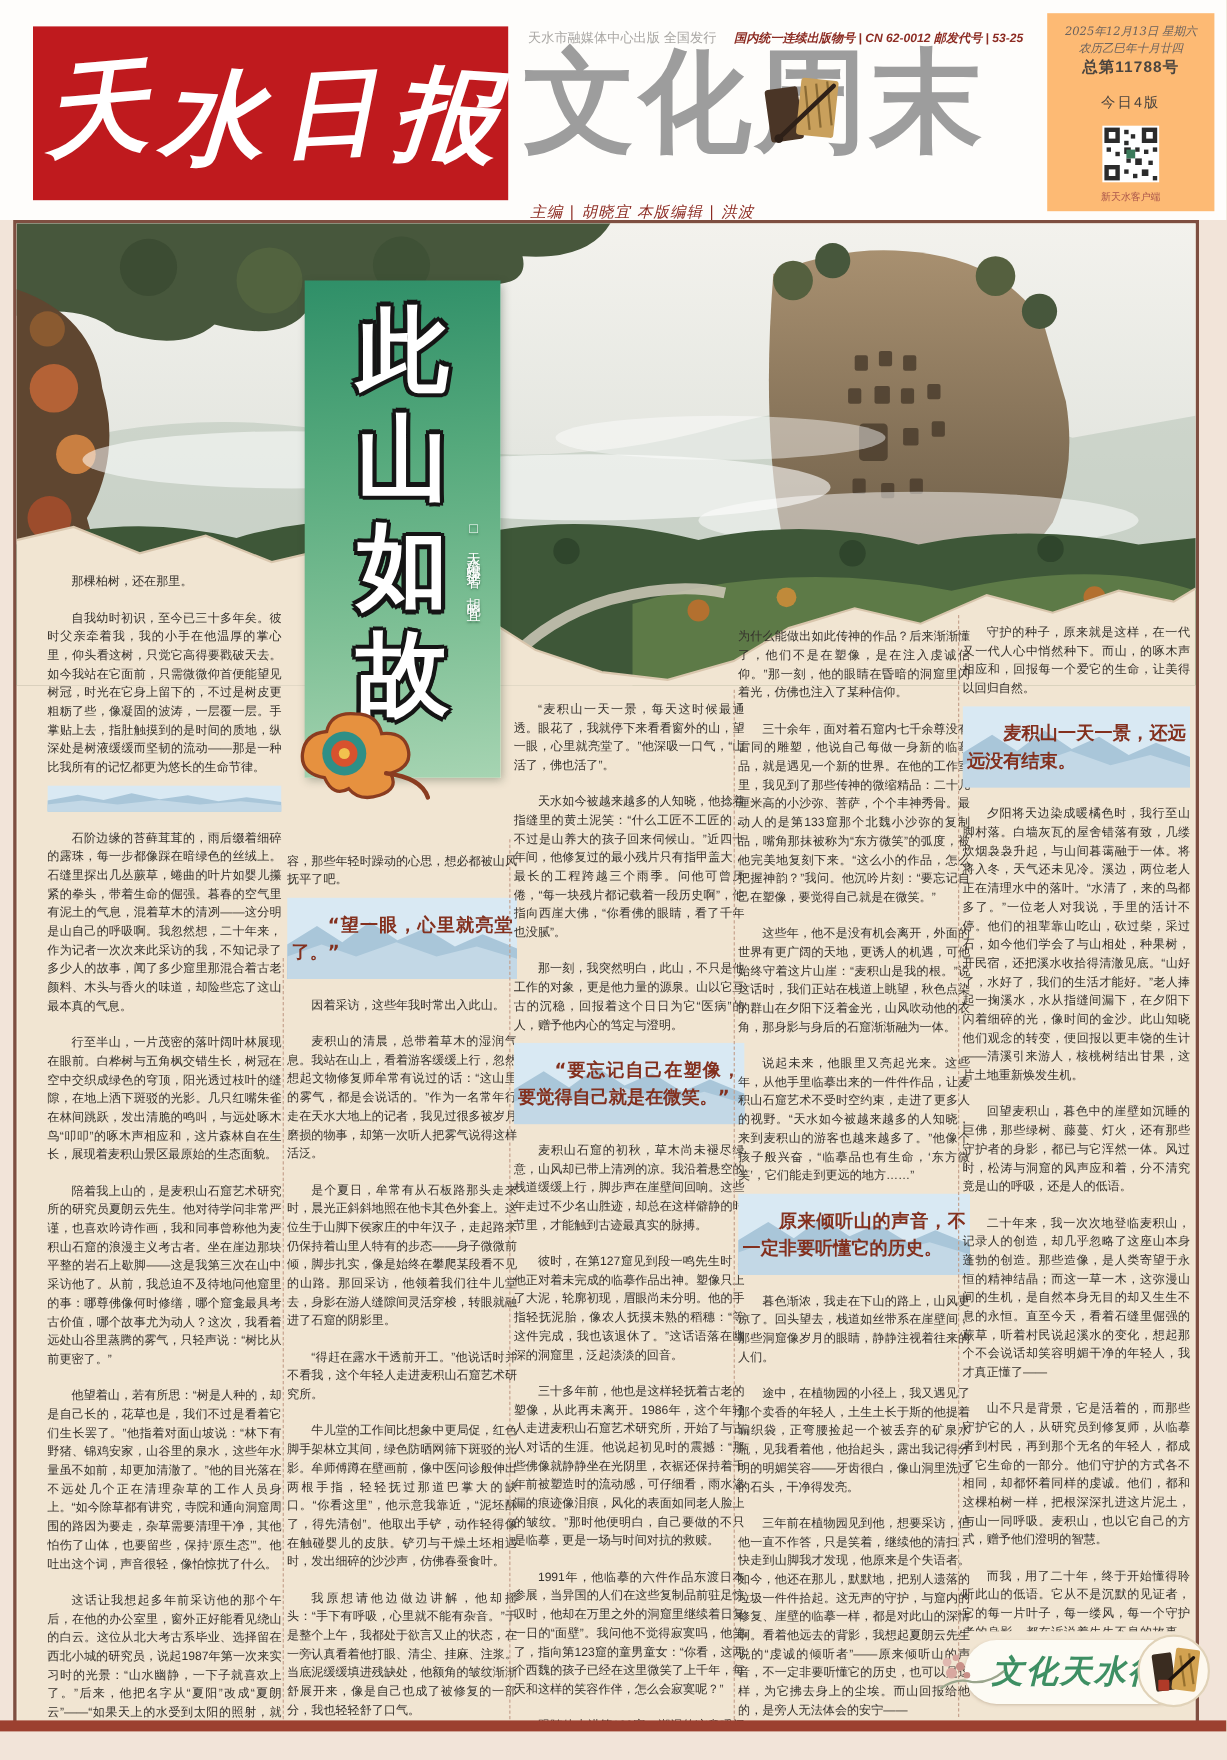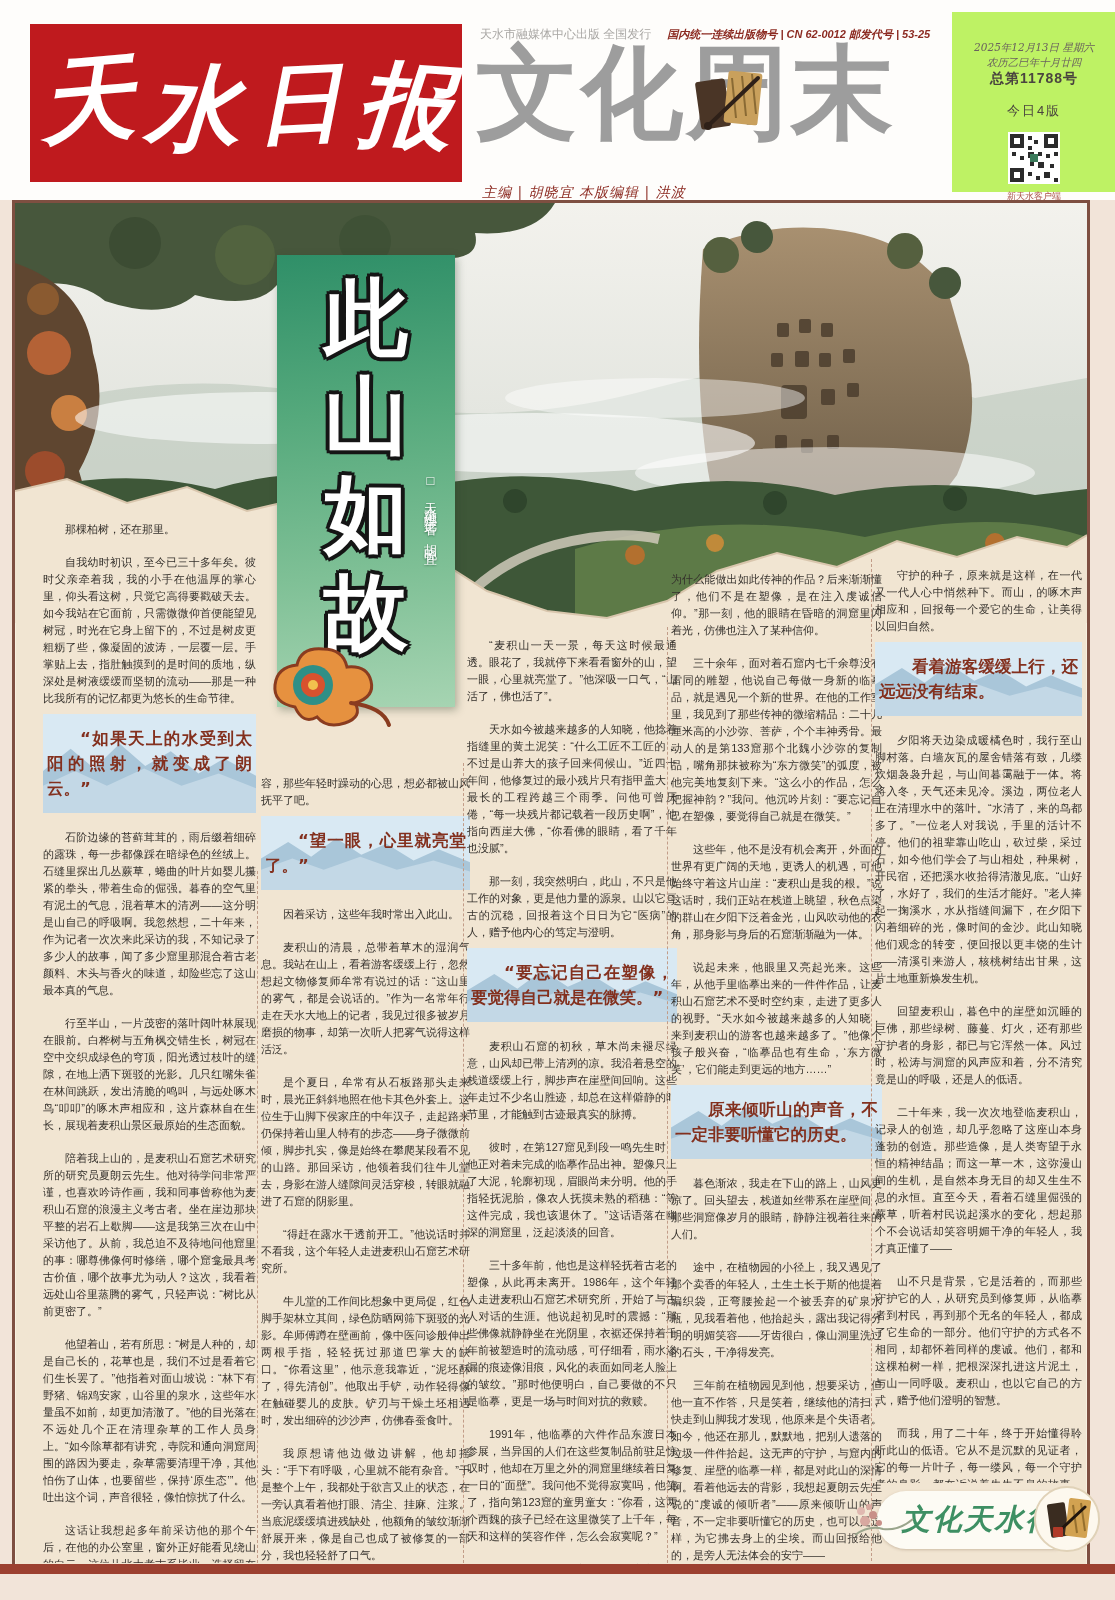--- a/index.html
+++ b/index.html
@@ -16,22 +16,22 @@
   .masthead span:nth-child(2){transform:rotate(3deg) translateY(5px)}
   .masthead span:nth-child(3){transform:rotate(-3deg) scale(.92)}
   .masthead span:nth-child(4){transform:rotate(4deg) translateY(2px)}
   .publine{position:absolute;left:480px;top:26px;font-size:12px;color:#a9a7a4;white-space:nowrap}
   .publine .issn{color:#8c2b22;font-size:11px;font-style:italic;font-weight:bold;margin-left:16px}
   .section-title{position:absolute;left:476px;top:42px;font-size:102px;font-weight:900;
                  color:#9d9d9d;letter-spacing:3px;line-height:1;font-family:"DejaVu Sans",sans-serif}
   .editorsline{position:absolute;left:482px;top:184px;font-size:14px;color:#8c2b22;
                font-family:"DejaVu Serif",serif;font-style:italic;letter-spacing:1px}
   .inkdeco{position:absolute;left:692px;top:58px;width:78px;height:92px}
-  .datebox{position:absolute;left:952px;top:12px;width:164px;height:180px;background:#bef264;
-           text-align:center;padding-top:28px;box-sizing:border-box}
+  .datebox{position:absolute;left:952px;top:12px;width:152px;height:180px;background:#fdba74;
+           text-align:center;padding-top:10px;box-sizing:border-box}
   .datebox .d1,.datebox .d2{font-size:10.5px;color:#6a625e;line-height:15px;
            font-family:"DejaVu Serif",serif;font-style:italic}
   .datebox .issue{font-size:14px;font-weight:bold;color:#4a443f;letter-spacing:1px}
   .datebox .pages{font-size:13px;color:#4a443f;margin-top:14px;letter-spacing:2px}
   .qr{margin:12px auto 2px}
   .qrcap{font-size:9px;color:#a9544a}
 
   
   .frame{position:absolute;left:12px;top:200px;width:1078px;height:1372px;background:#f1e5d2;
          border:3px solid #7e4f41;box-sizing:border-box;box-shadow:inset 0 0 0 1px #f8f0e0}
@@ -218,21 +218,20 @@
 
   <div class="col" style="left:28px;top:302px;width:213px;height:1058px">
       <div class="para">那棵柏树，还在那里。</div>
       <div class="para">自我幼时初识，至今已三十多年矣。彼时父亲牵着我，我的小手在他温厚的掌心里，仰头看这树，只觉它高得要戳破天去。如今我站在它面前，只需微微仰首便能望见树冠，时光在它身上留下的，不过是树皮更粗粝了些，像凝固的波涛，一层覆一层。手掌贴上去，指肚触摸到的是时间的质地，纵深处是树液缓缓而坚韧的流动——那是一种比我所有的记忆都更为悠长的生命节律。</div>
       <div class="quote">
         <svg viewBox="0 0 200 80" preserveAspectRatio="none">
           <rect width="200" height="80" fill="#d9e9f3"></rect>
           <path d="M0,46 L26,28 L48,44 L72,24 L96,42 L120,30 L146,48 L170,36 L200,50 L200,80 L0,80 Z" fill="#a9c6d9"></path>
           <path d="M0,58 L30,46 L60,58 L95,44 L130,58 L165,48 L200,60 L200,80 L0,80 Z" fill="#c3d8e6"></path>
         </svg>
-        <span class="qtext">“如果天上的水受到太阳的照射，就变成了朗云。”</span>
       </div>
       <div class="para">石阶边缘的苔藓茸茸的，雨后缀着细碎的露珠，每一步都像踩在暗绿色的丝绒上。石缝里探出几丛蕨草，蜷曲的叶片如婴儿攥紧的拳头，带着生命的倔强。暮春的空气里有泥土的气息，混着草木的清冽——这分明是山自己的呼吸啊。我忽然想，二十年来，作为记者一次次来此采访的我，不知记录了多少人的故事，闻了多少窟里那混合着古老颜料、木头与香火的味道，却险些忘了这山最本真的气息。</div>
       <div class="para">行至半山，一片茂密的落叶阔叶林展现在眼前。白桦树与五角枫交错生长，树冠在空中交织成绿色的穹顶，阳光透过枝叶的缝隙，在地上洒下斑驳的光影。几只红嘴朱雀在林间跳跃，发出清脆的鸣叫，与远处啄木鸟“叩叩”的啄木声相应和，这片森林自在生长，展现着麦积山景区最原始的生态面貌。</div>
       <div class="para">陪着我上山的，是麦积山石窟艺术研究所的研究员夏朗云先生。他对待学问非常严谨，也喜欢吟诗作画，我和同事曾称他为麦积山石窟的浪漫主义考古者。坐在崖边那块平整的岩石上歇脚——这是我第三次在山中采访他了。从前，我总迫不及待地问他窟里的事：哪尊佛像何时修缮，哪个窟龛最具考古价值，哪个故事尤为动人？这次，我看着远处山谷里蒸腾的雾气，只轻声说：“树比从前更密了。”</div>
       <div class="para">他望着山，若有所思：“树是人种的，却是自己长的，花草也是，我们不过是看着它们生长罢了。”他指着对面山坡说：“林下有野猪、锦鸡安家，山谷里的泉水，这些年水量虽不如前，却更加清澈了。”他的目光落在不远处几个正在清理杂草的工作人员身上。“如今除草都有讲究，寺院和通向洞窟周围的路因为要走，杂草需要清理干净，其他怕伤了山体，也要留些，保持‘原生态’”。他吐出这个词，声音很轻，像怕惊扰了什么。</div>
       <div class="para">这话让我想起多年前采访他的那个午后，在他的办公室里，窗外正好能看见绕山的白云。这位从北大考古系毕业、选择留在西北小城的研究员，说起1987年第一次来实习时的光景：“山水幽静，一下子就喜欢上了。”后来，他把名字从“夏阳”改成“夏朗云”——“如果天上的水受到太阳的照射，就变成了朗云。”他说这话时，窗外的云正缓缓流过山脊。</div>
     </div>
   <div class="col" style="left:246px;top:556px;width:209px;height:806px">
       <div class="para cont">容，那些年轻时躁动的心思，想必都被山风抚平了吧。</div>
       <div class="quote">
@@ -289,21 +288,21 @@
       <div class="para">于一处无名的石龛下，我停下脚步，这里没有佛像，石龛遭遇过自然灾害，崩裂也深浅不一，像是时光突然在这里打了个盹儿。而在那些裂痕之间，几簇草木自在生长，逆光中，草叶边缘泛着淡淡的金。一位母亲拉着孩子走过，孩子好奇地伸手想去触摸，母亲轻轻拉住他，低声说：“看看就好，它们长在这里，不容易。”孩子缩回手，睁大眼睛，认真地点了点头。</div>
     </div>
   <div class="col" style="left:860px;top:348px;width:207px;height:932px">
       <div class="para">守护的种子，原来就是这样，在一代又一代人心中悄然种下。而山，的啄木声相应和，回报每一个爱它的生命，让美得以回归自然。</div>
       <div class="quote">
         <svg viewBox="0 0 200 80" preserveAspectRatio="none">
           <rect width="200" height="80" fill="#d9e9f3"></rect>
           <path d="M0,46 L26,28 L48,44 L72,24 L96,42 L120,30 L146,48 L170,36 L200,50 L200,80 L0,80 Z" fill="#a9c6d9"></path>
           <path d="M0,58 L30,46 L60,58 L95,44 L130,58 L165,48 L200,60 L200,80 L0,80 Z" fill="#c3d8e6"></path>
         </svg>
-        <span class="qtext">看着游客缓缓上行，还远远没有结束。</span>
+        <span class="qtext">麦积山一天一景，还远远没有结束。</span>
       </div>
       <div class="para">夕阳将天边染成暖橘色时，我行至山脚村落。白墙灰瓦的屋舍错落有致，几缕炊烟袅袅升起，与山间暮霭融于一体。将将入冬，天气还未见冷。溪边，两位老人正在清理水中的落叶。“水清了，来的鸟都多了。”一位老人对我说，手里的活计不停。他们的祖辈靠山吃山，砍过柴，采过石，如今他们学会了与山相处，种果树，开民宿，还把溪水收拾得清澈见底。“山好了，水好了，我们的生活才能好。”老人捧起一掬溪水，水从指缝间漏下，在夕阳下闪着细碎的光，像时间的金沙。此山知晓他们观念的转变，便回报以更丰饶的生计——清溪引来游人，核桃树结出甘果，这片土地重新焕发生机。</div>
       <div class="para">回望麦积山，暮色中的崖壁如沉睡的巨佛，那些绿树、藤蔓、灯火，还有那些守护者的身影，都已与它浑然一体。风过时，松涛与洞窟的风声应和着，分不清究竟是山的呼吸，还是人的低语。</div>
       <div class="para">二十年来，我一次次地登临麦积山，记录人的创造，却几乎忽略了这座山本身蓬勃的创造。那些造像，是人类寄望于永恒的精神结晶；而这一草一木，这弥漫山间的生机，是自然本身无目的却又生生不息的永恒。直至今天，看着石缝里倔强的蕨草，听着村民说起溪水的变化，想起那个不会说话却笑容明媚干净的年轻人，我才真正懂了——</div>
       <div class="para">山不只是背景，它是活着的，而那些守护它的人，从研究员到修复师，从临摹者到村民，再到那个无名的年轻人，都成了它生命的一部分。他们守护的方式各不相同，却都怀着同样的虔诚。他们，都和这棵柏树一样，把根深深扎进这片泥土，与山一同呼吸。麦积山，也以它自己的方式，赠予他们澄明的智慧。</div>
       <div class="para">而我，用了二十年，终于开始懂得聆听此山的低语。它从不是沉默的见证者，它的每一片叶子，每一缕风，每一个守护者的身影，都在诉说着生生不息的故事。这故事关于时间，关于坚守，关于人与自然最质朴的约定——不是谁征服谁，而是我中有你、你中有我地生活着。</div>
       <div class="para">我想起段一鸣先生说的话，每一代守护者都有各自的使命，上一代解决了保护的问题，这一代要解决弘扬的问题。作为记录者的我，此刻最想记下的，不是那些辉煌的数字与成就，而是一个人、一群人，在三十余年光阴里，如何用最朴素的方式，守护着这座山，守护着这座石窟跨越千年的“东方微笑”。</div>
     </div>
 
   <div class="vsep" style="left:242px;top:668px;height:692px"></div>

